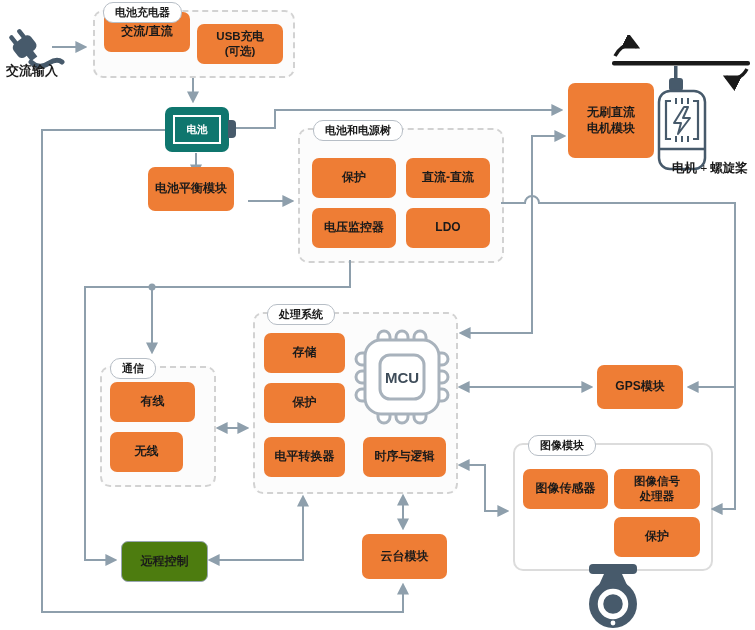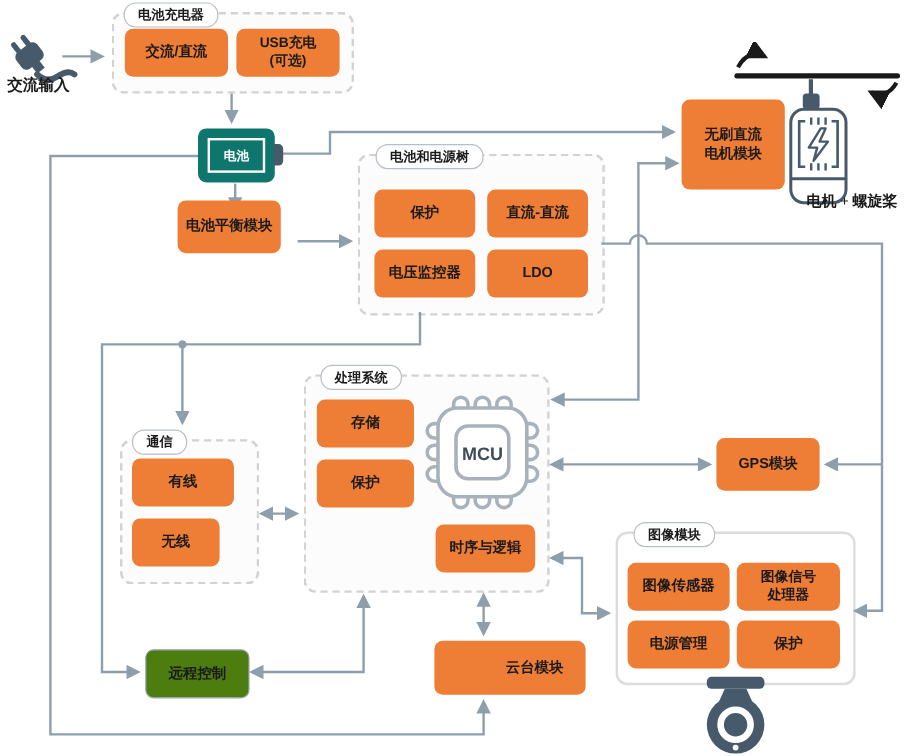--- a/index.html
+++ b/index.html
@@ -143,46 +143,46 @@
   </svg>
 
   <svg class="icon-abs" style="left:581px;top:562px;" width="64" height="68" viewBox="0 0 64 68">
     <rect x="8" y="2" width="48" height="10" rx="4" fill="#475A6B"></rect>
     <path d="M 23 12 h 18 l 5 11 h -28 z" fill="#475A6B"></path>
     <circle cx="32" cy="42" r="24" fill="#475A6B"></circle>
     <circle cx="32" cy="42" r="12.5" fill="none" stroke="#fff" stroke-width="5.5"></circle>
     <circle cx="32" cy="61" r="2.4" fill="#fff"></circle>
   </svg>
 
-  <div class="node" style="left:104px;top:24px;width:86px;height:40px;">交流/直流</div>
+  <div class="node" style="left:104px;top:12px;width:86px;height:40px;">交流/直流</div>
   <div class="node" style="left:197px;top:24px;width:86px;height:40px;font-size:11.5px;">USB充电
 (可选)</div>
 
   <div class="node" style="left:148px;top:167px;width:86px;height:44px;">电池平衡模块</div>
 
   <div class="node" style="left:312px;top:158px;width:84px;height:40px;">保护</div>
   <div class="node" style="left:406px;top:158px;width:84px;height:40px;">直流-直流</div>
   <div class="node" style="left:312px;top:208px;width:84px;height:40px;">电压监控器</div>
   <div class="node" style="left:406px;top:208px;width:84px;height:40px;">LDO</div>
 
   <div class="node" style="left:568px;top:83px;width:86px;height:75px;">无刷直流
 电机模块</div>
 
   <div class="node" style="left:264px;top:333px;width:81px;height:40px;">存储</div>
   <div class="node" style="left:264px;top:383px;width:81px;height:40px;">保护</div>
+  <div class="node" style="left:264px;top:437px;width:81px;height:40px;">电平转换器</div>
   <div class="node" style="left:363px;top:437px;width:83px;height:40px;">时序与逻辑</div>
 
   <div class="node" style="left:110px;top:382px;width:85px;height:40px;">有线</div>
   <div class="node" style="left:110px;top:432px;width:73px;height:40px;">无线</div>
 
   <div class="node" style="left:597px;top:365px;width:86px;height:44px;">GPS模块</div>
 
   <div class="node" style="left:523px;top:469px;width:85px;height:40px;">图像传感器</div>
   <div class="node" style="left:614px;top:469px;width:86px;height:40px;font-size:11.5px;">图像信号
 处理器</div>
-  <div class="node" style="left:523px;top:517px;width:85px;height:40px;">电源管理</div>
   <div class="node" style="left:614px;top:517px;width:86px;height:40px;">保护</div>
 
   <div class="node white" style="left:121px;top:541px;width:85px;height:39px;">远程控制</div>
 
-  <div class="node" style="left:362px;top:534px;width:85px;height:45px;padding-left:41px;">云台模块</div>
+  <div class="node" style="left:362px;top:534px;width:85px;height:45px;">云台模块</div>
 
 </div>
 
 </body></html>

